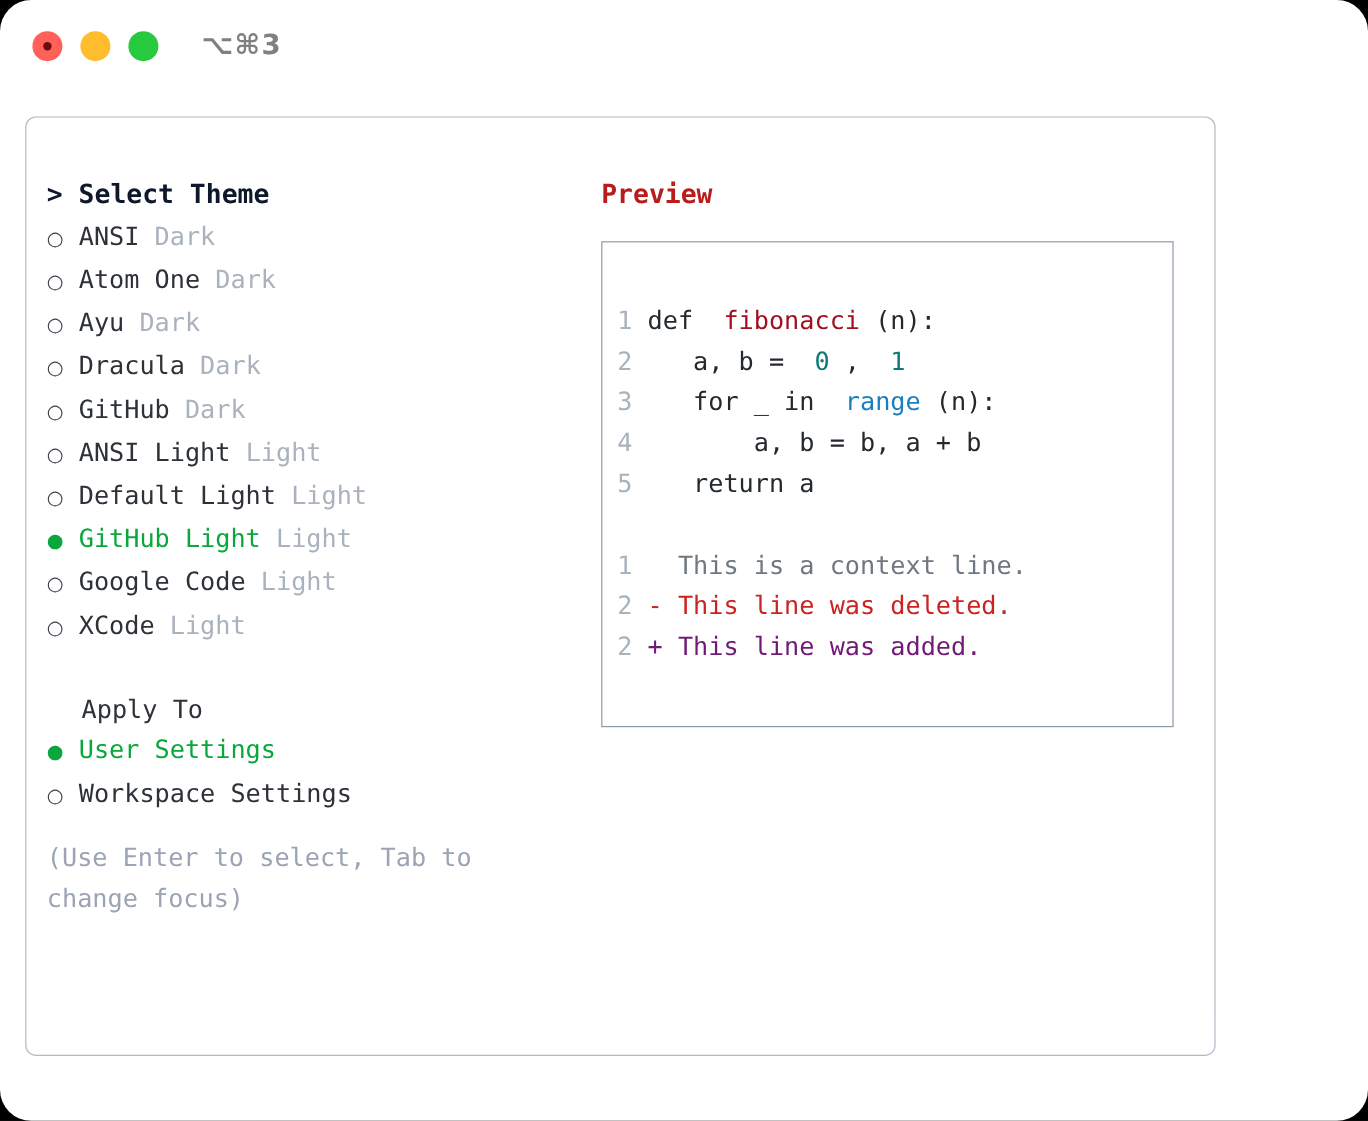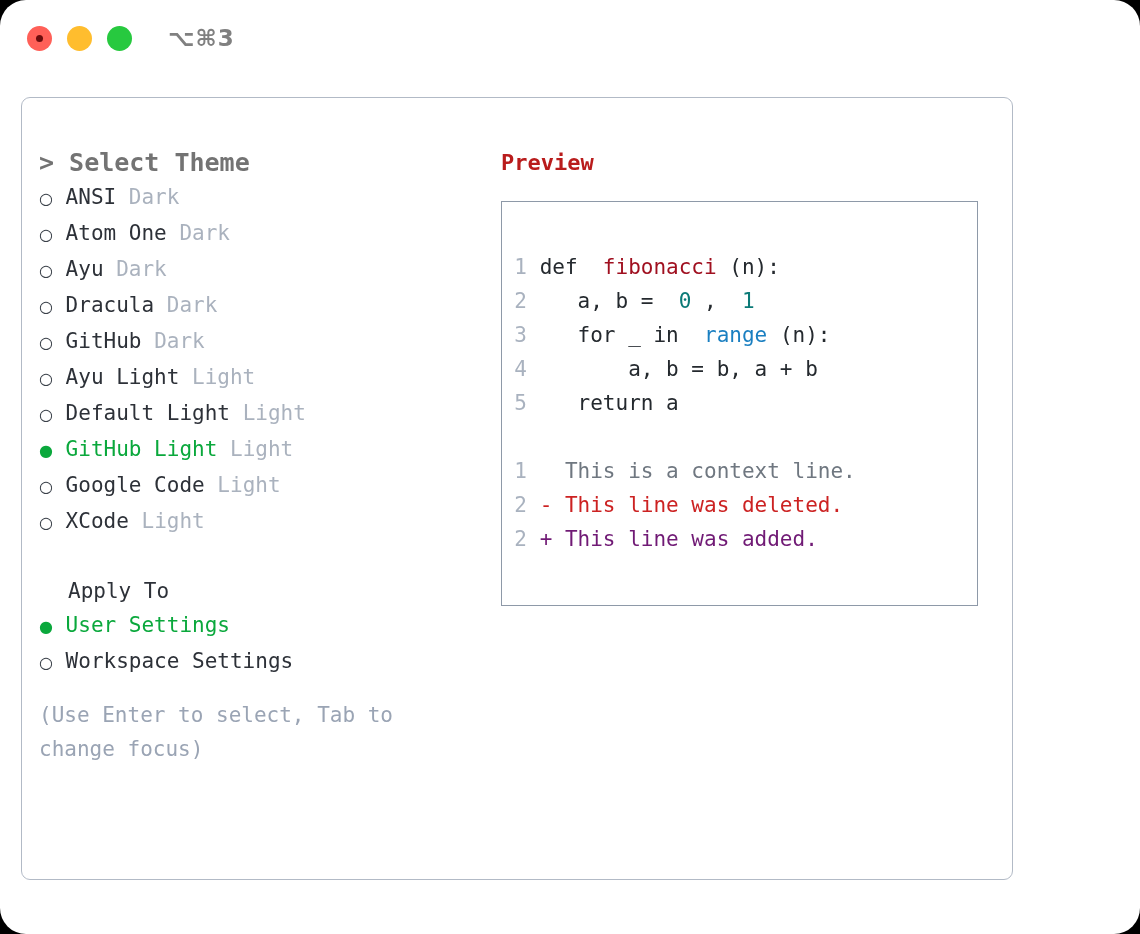--- a/index.html
+++ b/index.html
@@ -86,23 +86,23 @@
 
   
   .left-col {
     position: absolute;
     left: 17px;
     top: 48px;
     width: 450px;
   }
 
   .list-heading {
-    font-size: 25px;
+    font-size: 22px;
     font-weight: bold;
-    color: #737373;
+    color: #0f172a;
     line-height: 34px;
     white-space: pre;
     letter-spacing: 0px;
   }
 
   .opt-row {
     font-size: 21px;
     line-height: 34px;
     color: #2d3138;
     white-space: pre;
@@ -200,21 +200,21 @@
 
     <div class="left-col">
       <div class="list-heading">&gt; Select Theme</div>
 
       <div id="theme-list">
           <div class="opt-row"><span class="marker">○</span><span class="opt-name"> ANSI </span><span class="opt-kind">Dark</span></div>
           <div class="opt-row"><span class="marker">○</span><span class="opt-name"> Atom One </span><span class="opt-kind">Dark</span></div>
           <div class="opt-row"><span class="marker">○</span><span class="opt-name"> Ayu </span><span class="opt-kind">Dark</span></div>
           <div class="opt-row"><span class="marker">○</span><span class="opt-name"> Dracula </span><span class="opt-kind">Dark</span></div>
           <div class="opt-row"><span class="marker">○</span><span class="opt-name"> GitHub </span><span class="opt-kind">Dark</span></div>
-          <div class="opt-row"><span class="marker">○</span><span class="opt-name"> Ayu Light </span><span class="opt-kind">Light</span></div>
+          <div class="opt-row"><span class="marker">○</span><span class="opt-name"> ANSI Light </span><span class="opt-kind">Light</span></div>
           <div class="opt-row"><span class="marker">○</span><span class="opt-name"> Default Light </span><span class="opt-kind">Light</span></div>
           <div class="opt-row selected"><span class="marker sel">●</span><span class="opt-name"> GitHub Light </span><span class="opt-kind">Light</span></div>
           <div class="opt-row"><span class="marker">○</span><span class="opt-name"> Google Code </span><span class="opt-kind">Light</span></div>
           <div class="opt-row"><span class="marker">○</span><span class="opt-name"> XCode </span><span class="opt-kind">Light</span></div>
         </div>
 
       <div class="spacer"></div>
 
       <div class="section-head">Apply To</div>
 

